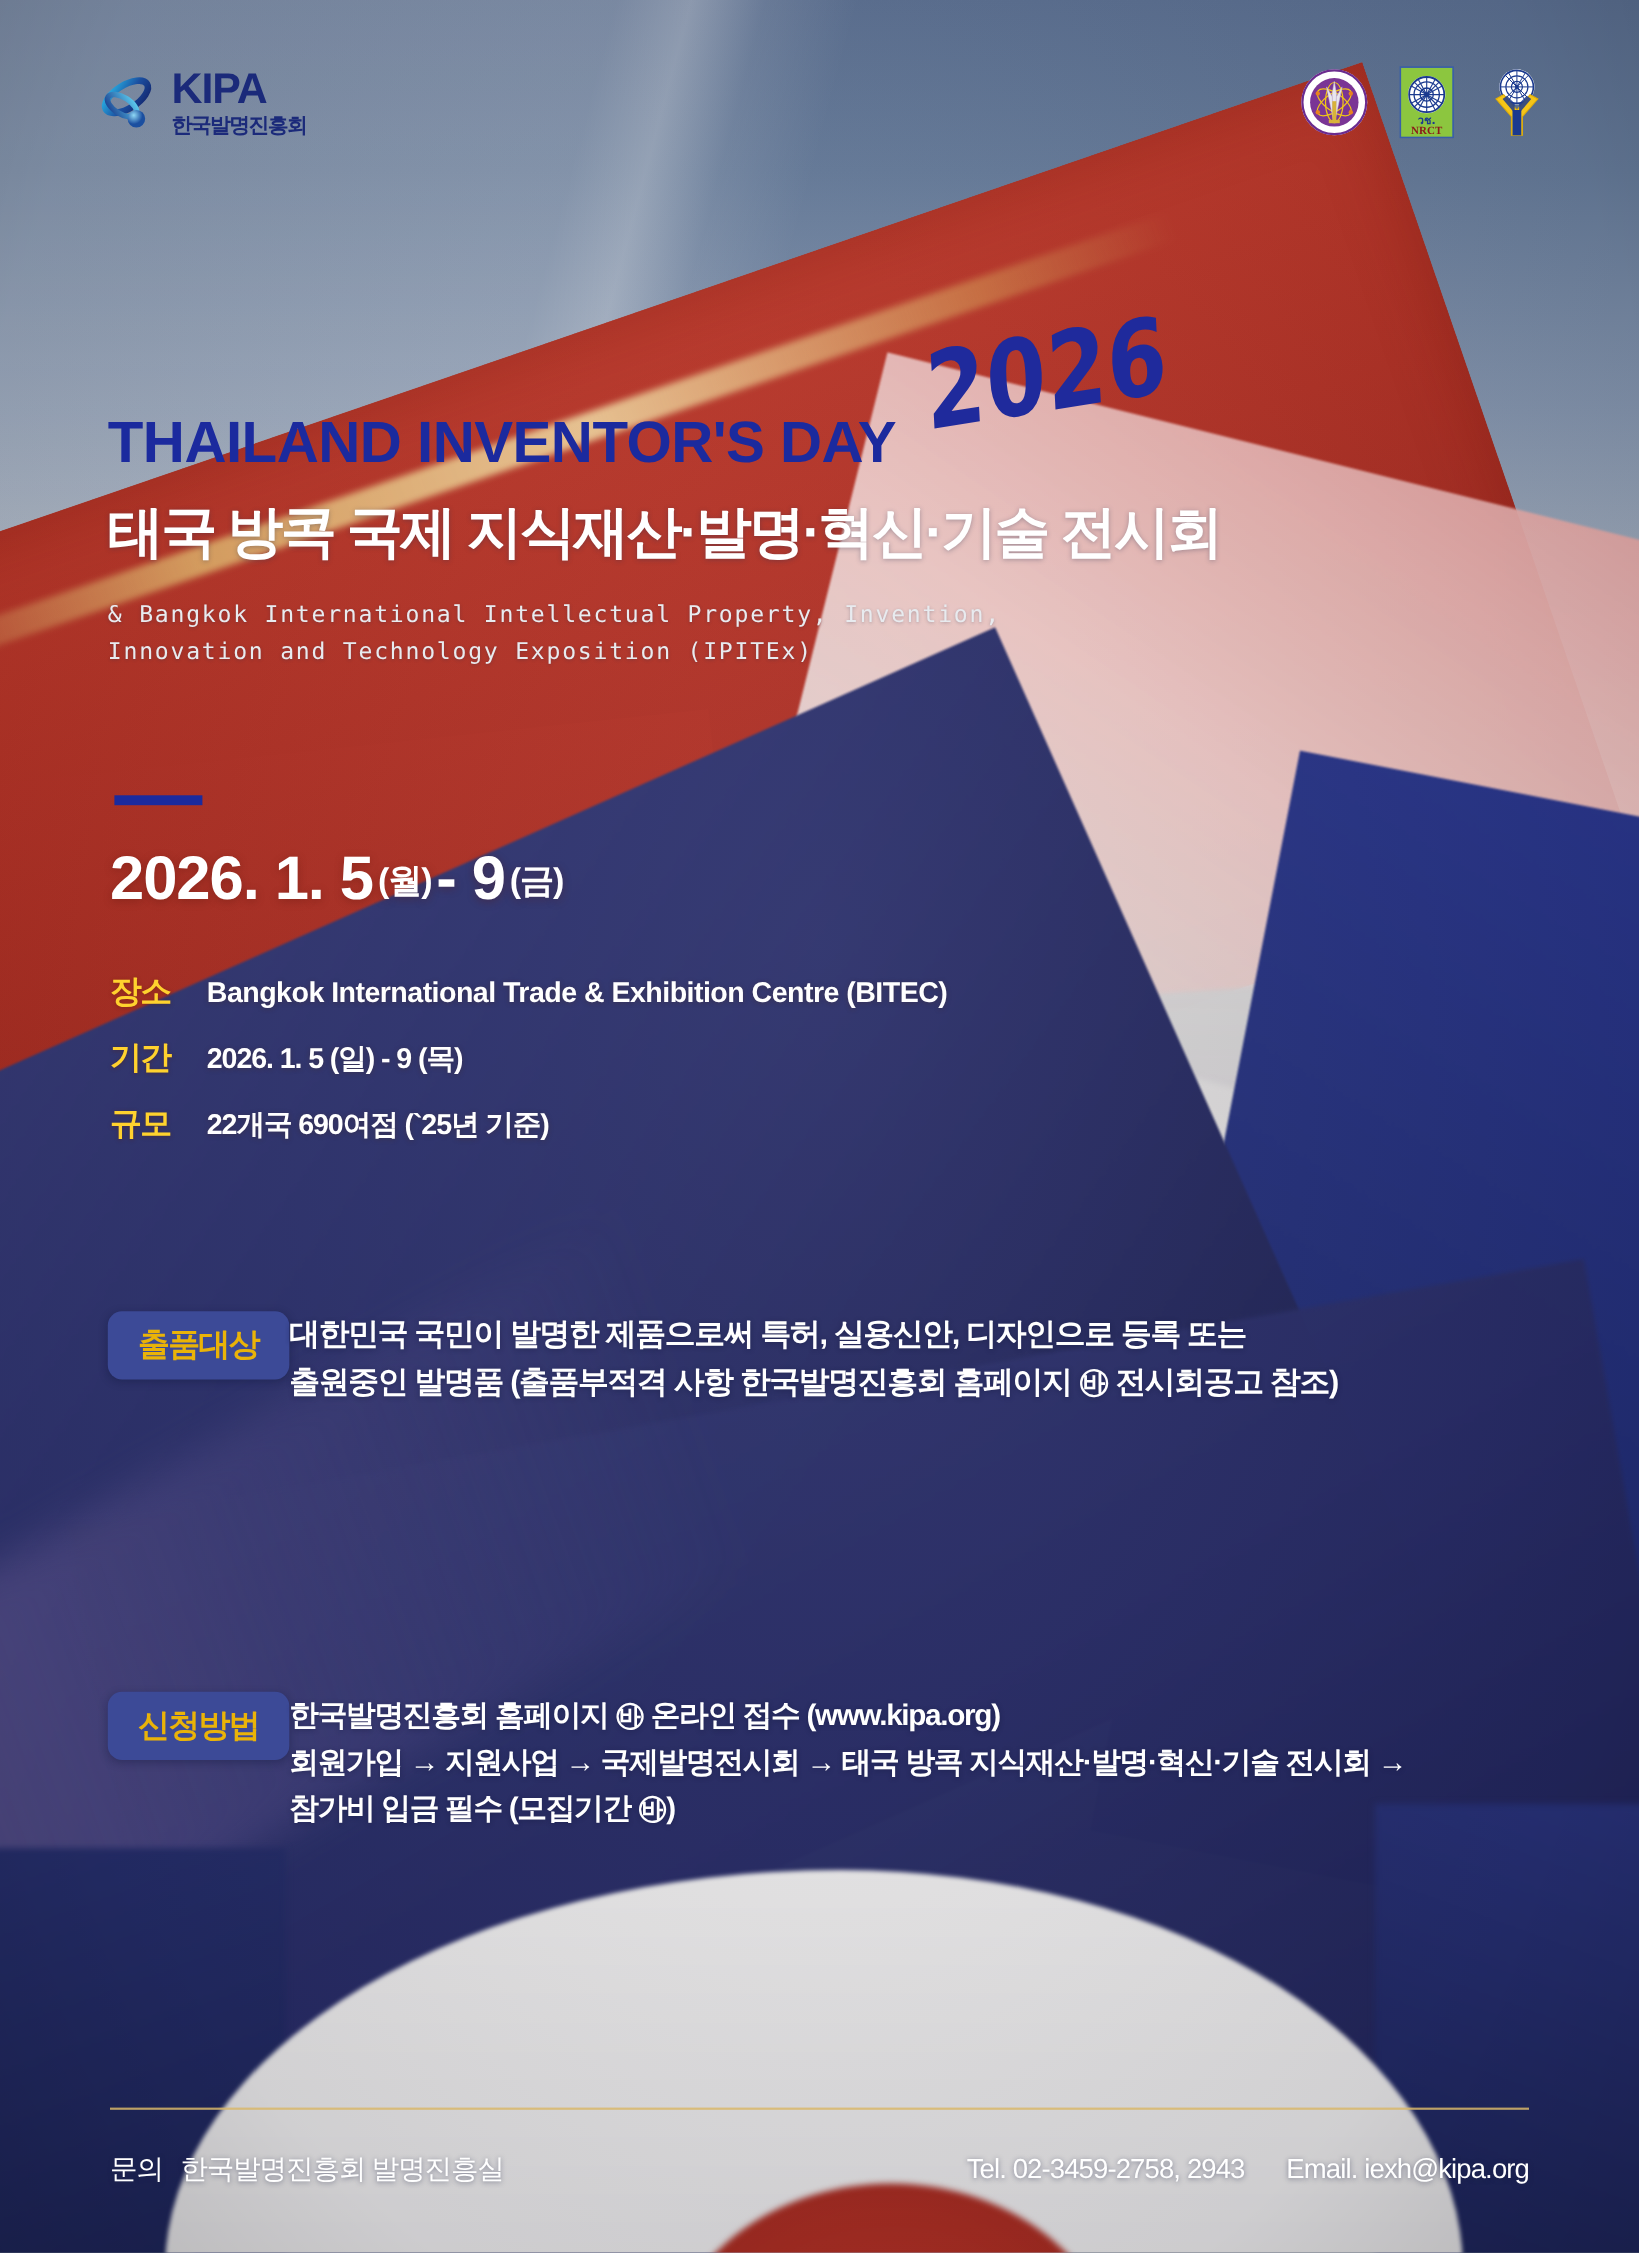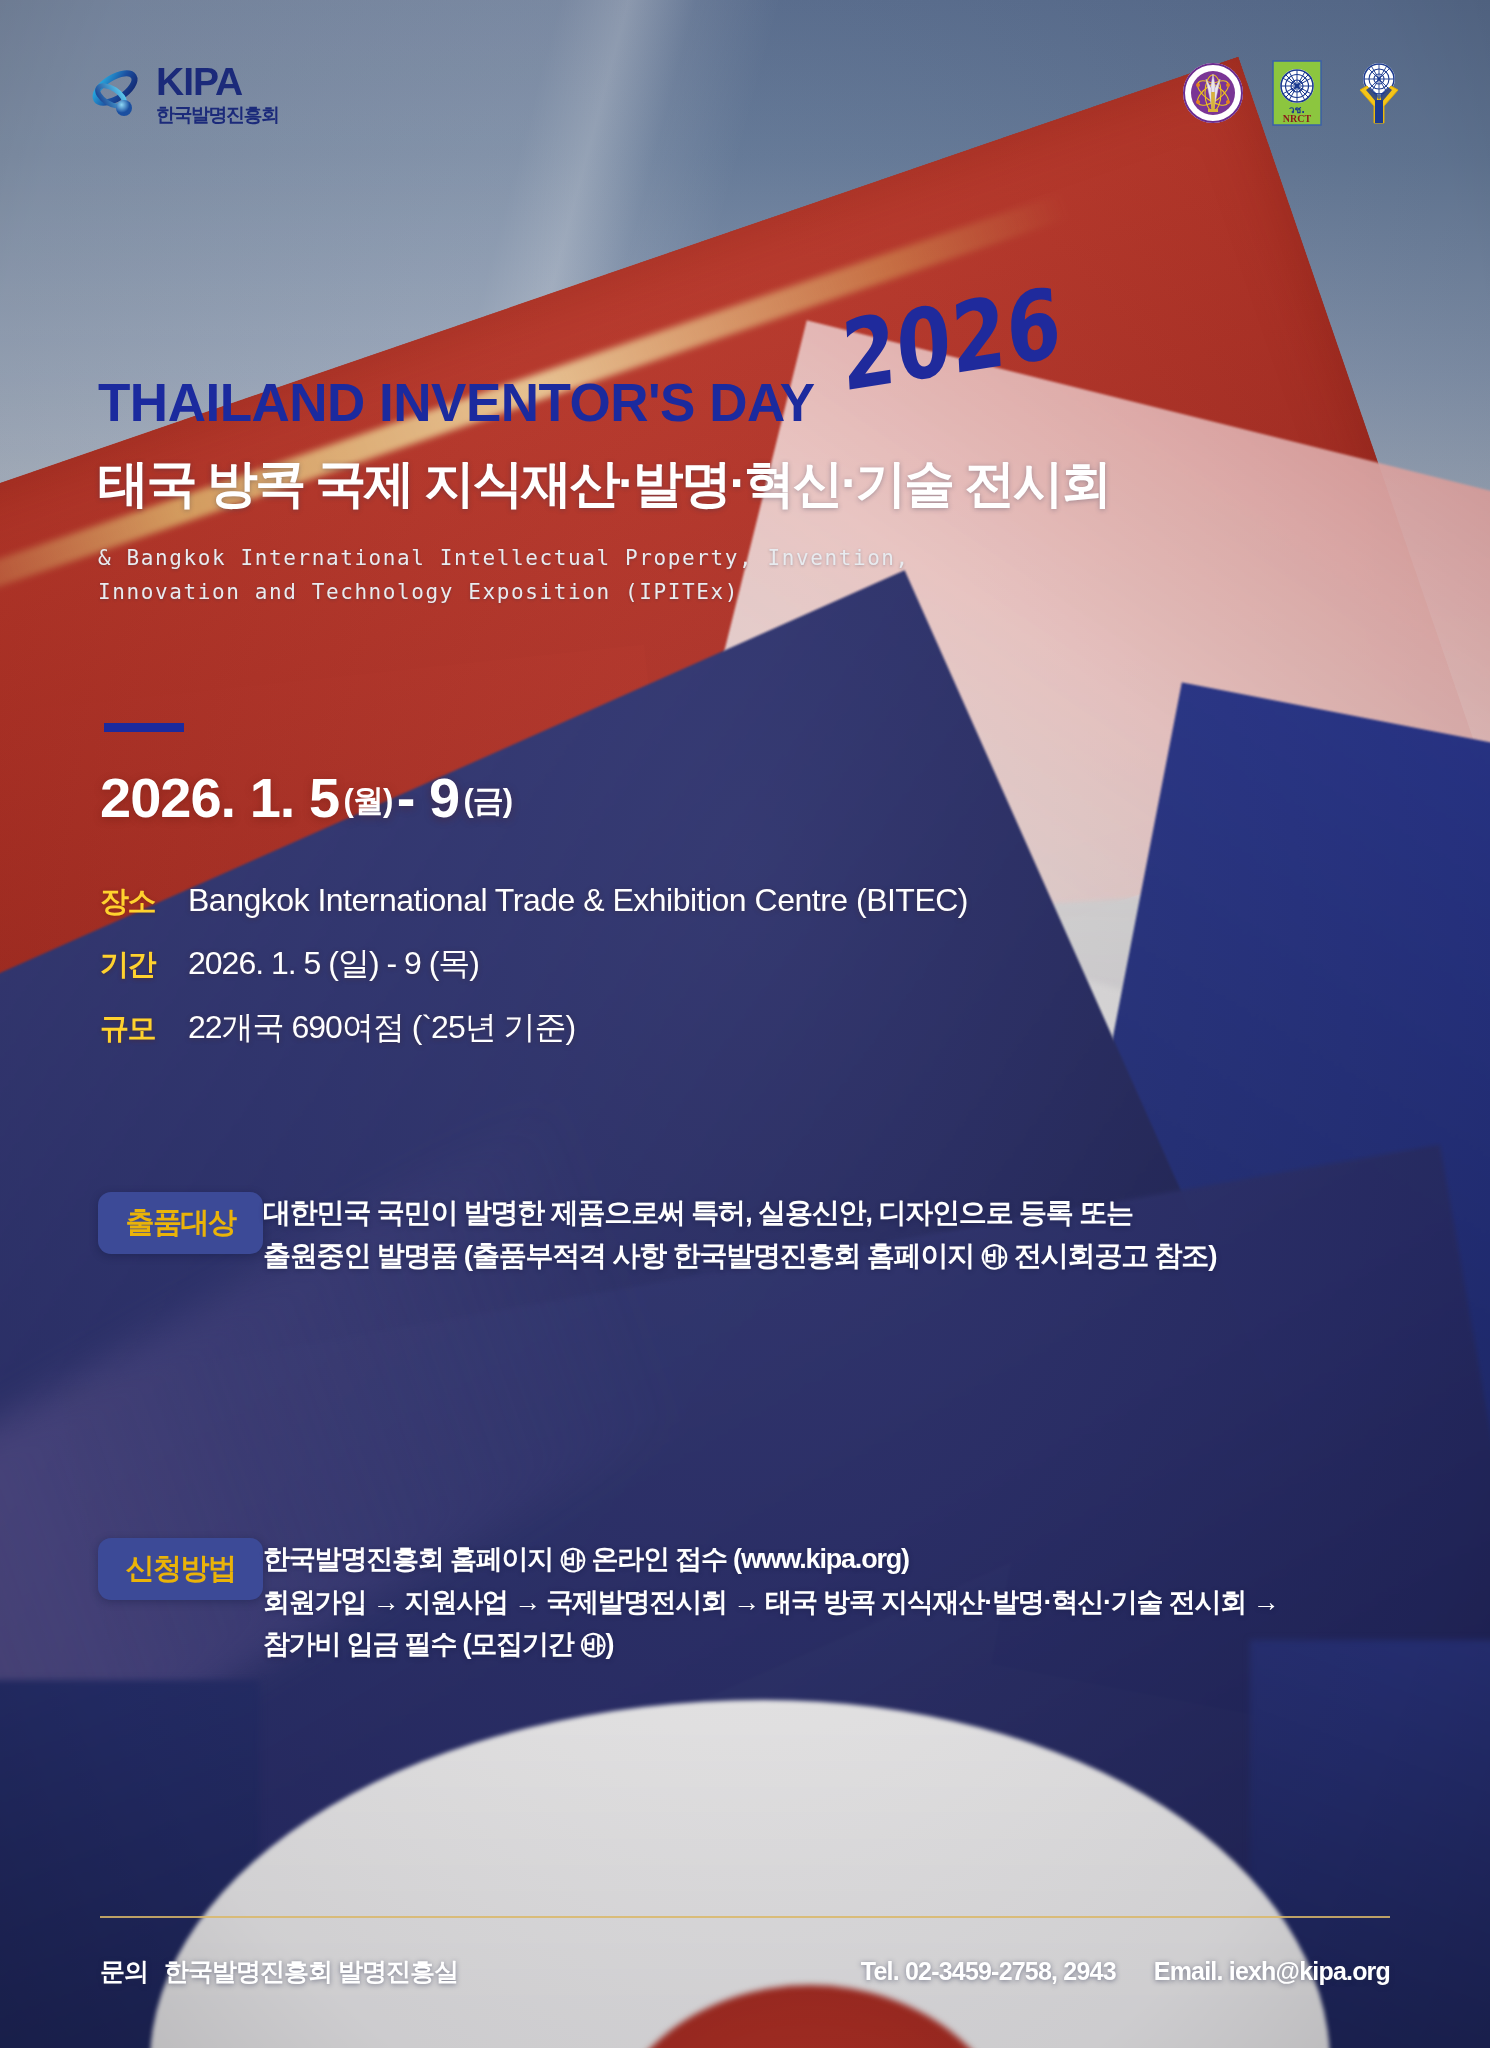--- a/index.html
+++ b/index.html
@@ -186,21 +186,21 @@
 
   
   .inforows{position:absolute;left:100px;top:882px;}
   .irow{display:flex;align-items:baseline;margin-bottom:20px;white-space:nowrap;}
   .ilabel{
     width:88px;flex:0 0 88px;
     font-size:29px;font-weight:bold;color:#ffd22e;letter-spacing:-1.5px;
     text-shadow:0 1px 4px rgba(90,30,10,.4);
   }
   .ivalue{
-    font-size:32px;font-weight:normal;color:#ffffff;letter-spacing:-1px;
+    font-size:26px;font-weight:bold;color:#ffffff;letter-spacing:-1px;
     text-shadow:0 1px 5px rgba(70,40,30,.35);
   }
   .ivalue.en{font-family:"Liberation Sans",sans-serif;letter-spacing:-0.5px;}
 
   
   .sect{position:absolute;display:flex;align-items:flex-start;}
   .badge{
     flex:0 0 auto;
     width:165px;height:62px;
     border-radius:13px;
@@ -220,21 +220,21 @@
   #sect-1{left:98px;top:1192px;}
   #sect-2{left:98px;top:1388px;}
   #sect-3{left:98px;top:1538px;}
   #sect-3 .sect-body{font-size:27px;line-height:1.58;}
 
   
   .divider{position:absolute;left:100px;top:1916px;width:1290px;height:2px;background:#d9b768;opacity:.85;}
   .footer{
     position:absolute;left:100px;top:1955px;width:1290px;
     display:flex;align-items:baseline;
-    color:#fff;font-size:25px;font-weight:bold;letter-spacing:-1px;
+    color:#fff;font-size:25px;font-weight:normal;letter-spacing:-1px;
     text-shadow:0 1px 5px rgba(30,35,70,.5);
     white-space:nowrap;
   }
   .f-label{margin-right:16px;}
   .f-org{}
   .f-right{margin-left:auto;display:flex;gap:38px;}
   .f-right span{font-family:"Liberation Sans",sans-serif;letter-spacing:-0.8px;}
 </style>
 </head>
 <body>

